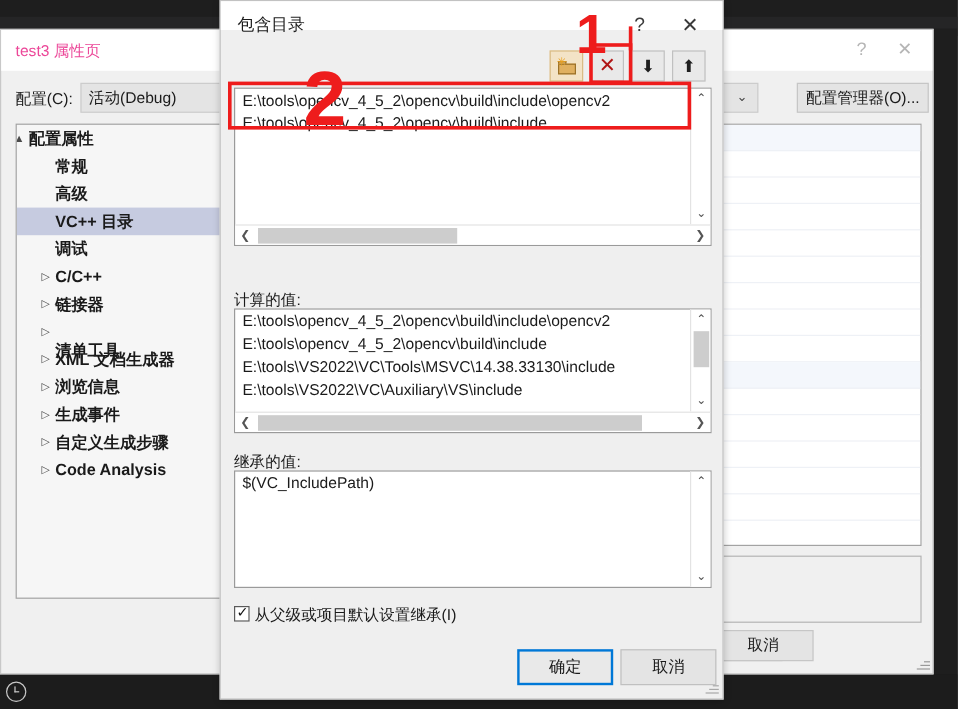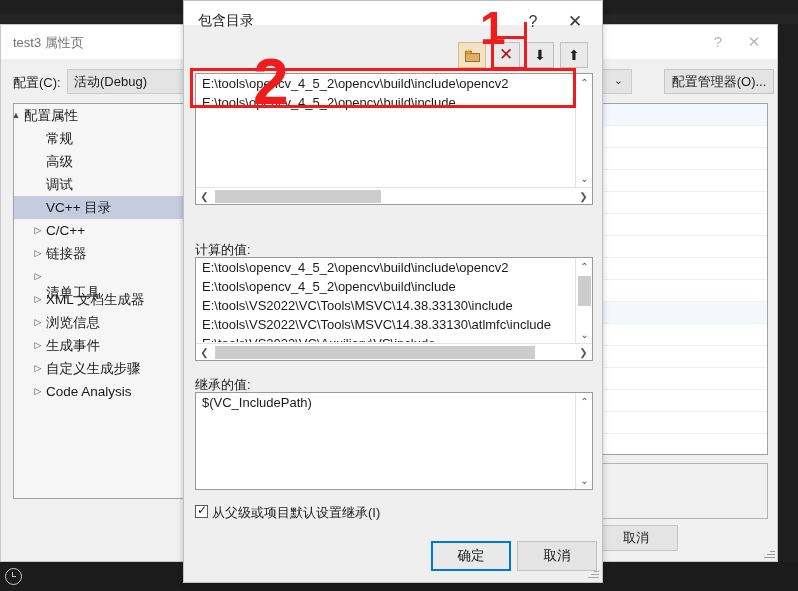--- a/index.html
+++ b/index.html
@@ -55,21 +55,21 @@
     background: #f0f0f0;
     border: 1px solid #c8c8c8;
     box-shadow: 0 0 0 1px rgba(0,0,0,.06);
   }
   .propwin-title {
     position: absolute; left: 0; top: 0; width: 100%; height: 34px;
     background: #ffffff;
   }
   .propwin-title .t {
     position: absolute; left: 12px; top: 9px;
-    font-size: 13px; color: #737373;
+    font-size: 13px; color: #ec4899;
   }
   .propwin-title .help {
     position: absolute; right: 48px; top: 6px; width: 22px; height: 22px;
     font-size: 15px; color: #b5b5b5; text-align: center; line-height: 22px;
   }
   .propwin-title .close {
     position: absolute; right: 12px; top: 6px; width: 22px; height: 22px;
     font-size: 15px; color: #b5b5b5; text-align: center; line-height: 22px;
   }
 
@@ -97,21 +97,21 @@
   }
   .tree-item {
     position: relative; height: 23px; line-height: 23px;
     font-size: 13.5px; color: #1a1a1a; white-space: nowrap;
   }
   .tree-item.sel { background: #c6cbe0; }
   .tree-item .arrow {
     position: absolute; left: 0; top: 0; width: 16px; text-align: center;
     font-size: 9px; color: #4a4a4a;
   }
-  .tree-item .lbl { position: absolute; }
+  .tree-item .lbl { position: absolute; font-weight: bold; }
 
   
   .grid {
     position: absolute; left: 194px; top: 78px; width: 573px; height: 352px;
     background: #ffffff; border: 1px solid #a3a3a3; overflow: hidden;
   }
   .grid-row {
     position: relative; height: 22px; line-height: 22px;
     border-bottom: 1px solid #eef1f6;
     font-size: 13px; color: #1a1a1a; white-space: nowrap; overflow: hidden;
@@ -299,25 +299,25 @@
         <div class="tree-item">
           <span class="arrow" style="left: -6px;">▲</span>
           <span class="lbl" style="left: 10px;">配置属性</span>
         </div>
         <div class="tree-item">
           <span class="lbl" style="left: 32px;">常规</span>
         </div>
         <div class="tree-item">
           <span class="lbl" style="left: 32px;">高级</span>
         </div>
-        <div class="tree-item">
-          <span class="lbl" style="left: 32px;">调试</span>
-        </div>
         <div class="tree-item sel">
           <span class="lbl" style="left: 32px;">VC++ 目录</span>
+        </div>
+        <div class="tree-item">
+          <span class="lbl" style="left: 32px;">调试</span>
         </div>
         <div class="tree-item">
           <span class="arrow" style="left: 16px;">▷</span>
           <span class="lbl" style="left: 32px;">C/C++</span>
         </div>
         <div class="tree-item">
           <span class="arrow" style="left: 16px;">▷</span>
           <span class="lbl" style="left: 32px;">链接器</span>
         </div>
         <div class="tree-item">
@@ -419,21 +419,20 @@
         <div class="rt">❯</div>
       </div>
     </div>
 
     <div class="sect-label" style="left:11px;top:240px">计算的值:</div>
     <div class="ro-box" style="left:11px;top:256px;width:398px;height:104px">
       <div class="entries" id="eval-entries">
           <div class="entry">E:\tools\opencv_4_5_2\opencv\build\include\opencv2</div>
           <div class="entry">E:\tools\opencv_4_5_2\opencv\build\include</div>
           <div class="entry">E:\tools\VS2022\VC\Tools\MSVC\14.38.33130\include</div>
-          <div class="entry">E:\tools\VS2022\VC\Tools\MSVC\14.38.33130\atlmfc\include</div>
           <div class="entry">E:\tools\VS2022\VC\Auxiliary\VS\include</div>
         </div>
       <div class="vscroll">
         <div class="up">⌃</div>
         <div class="thumb" style="top:18px;height:30px"></div>
         <div class="dn">⌄</div>
       </div>
       <div class="hscroll">
         <div class="lf">❮</div>
         <div class="thumb" style="left:19px;width:320px"></div>

